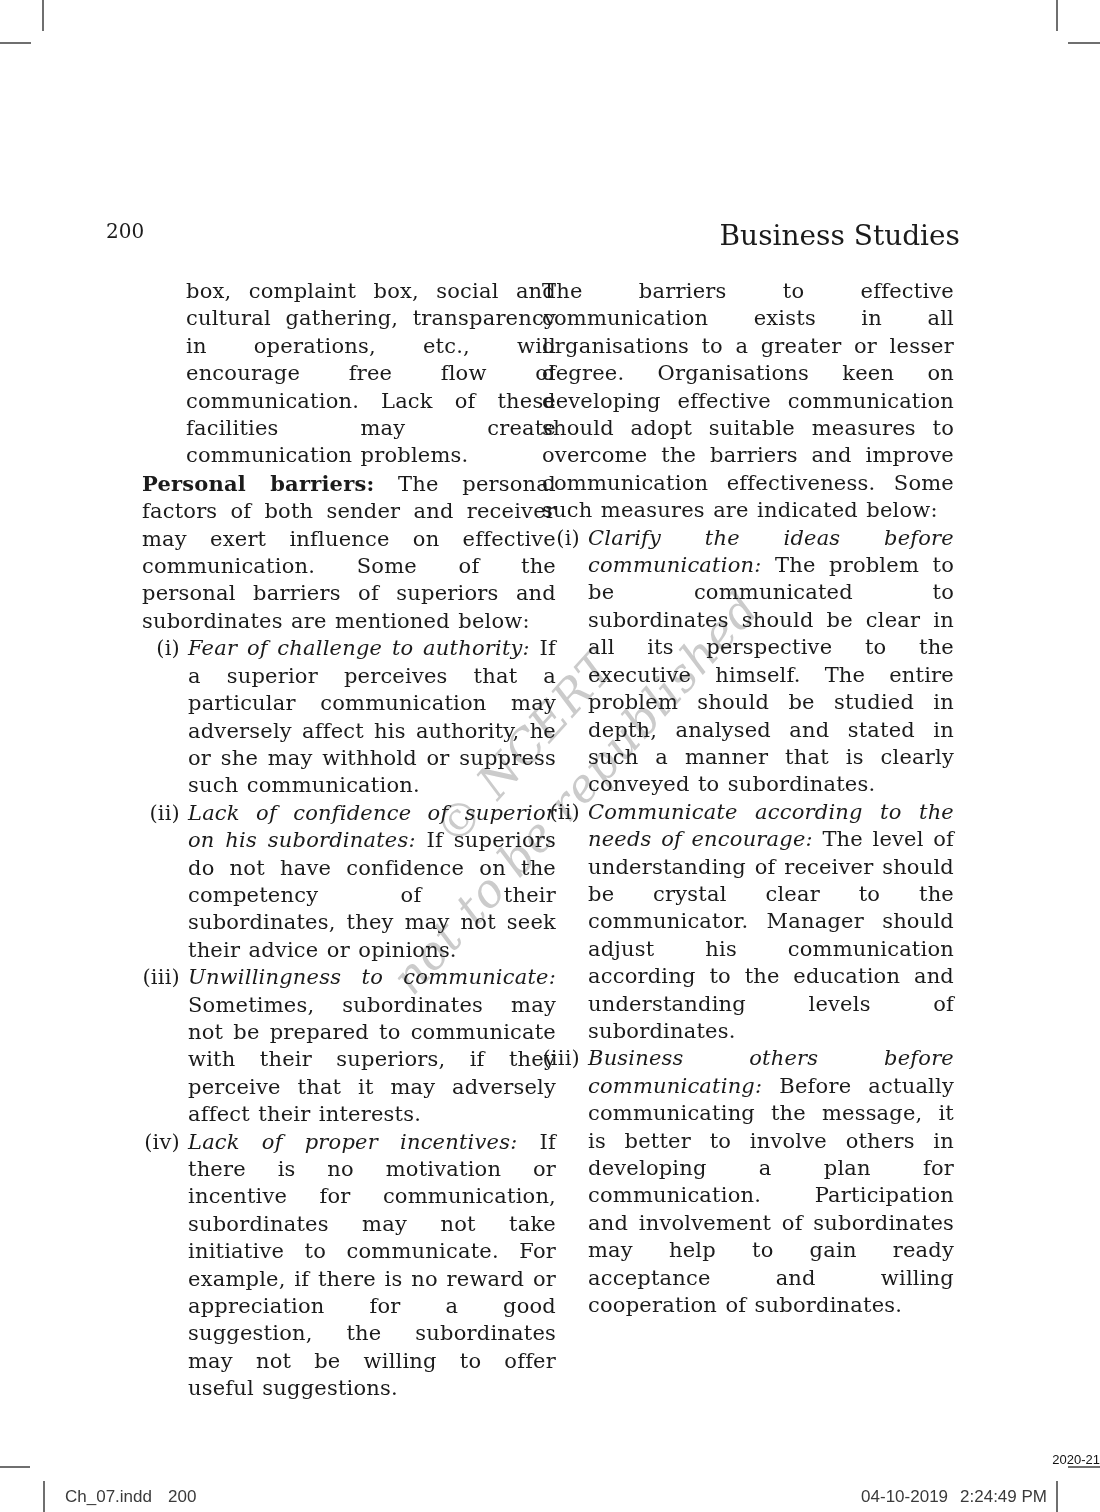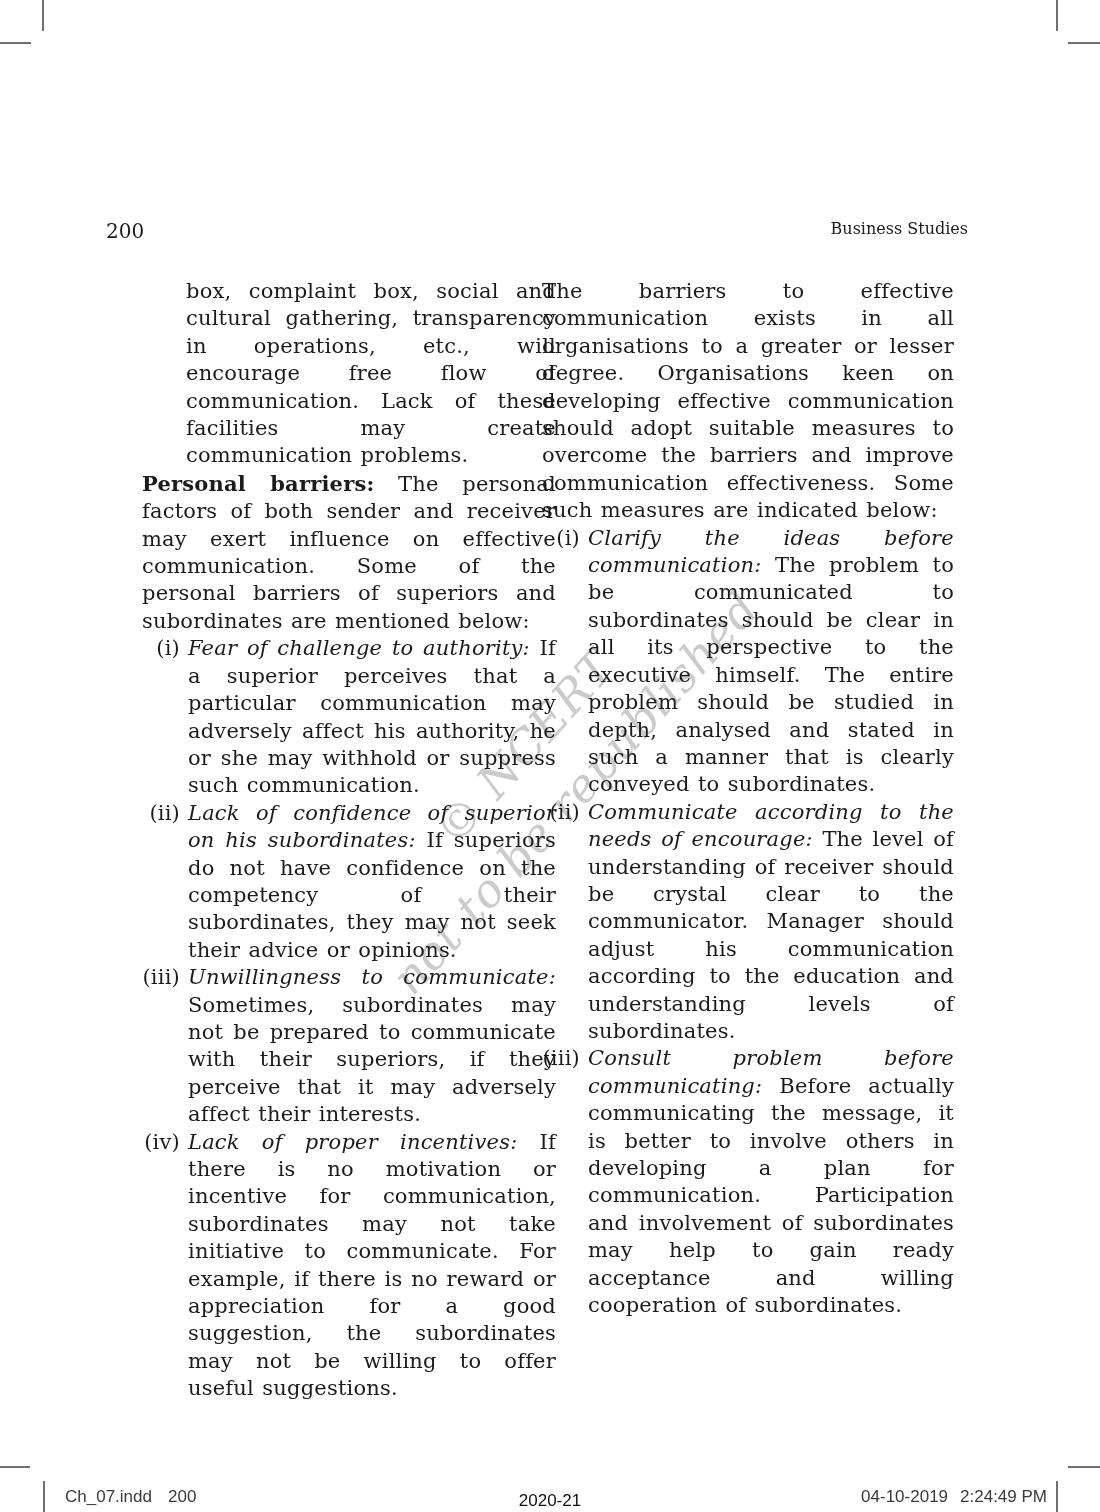--- a/index.html
+++ b/index.html
@@ -19,42 +19,42 @@
   .br-h{left:1068px;top:1466px;width:32px;height:2px;}
   
   .watermark{
     position:absolute;left:200px;top:700px;width:710px;height:150px;
     transform:rotate(-48deg);text-align:center;
     font-style:italic;font-size:46px;line-height:68px;letter-spacing:1px;
     color:#cbcbcb;z-index:0;user-select:none;
   }
   
   .pagenum{position:absolute;left:106px;top:219px;font-size:20px;z-index:1;}
-  .header-right{position:absolute;right:132px;top:219px;font-size:16px;z-index:1;}
+  .header-right{position:absolute;right:140px;top:219px;font-size:28px;z-index:1;}
   
   .col{
     position:absolute;top:278px;font-size:21px;line-height:27.4px;
     letter-spacing:0.2px;word-spacing:1.5px;z-index:1;
   }
   .col1{left:106px;width:414px;margin-left:36px;}
   .col2{left:542px;width:412px;}
   .col p{margin:0;text-align:justify;}
   .indented{margin-left:44px !important;}
   .bi{font-weight:bold;}
   .it{font-style:italic;}
   .list-item{position:relative;padding-left:46px;}
   .item-label{position:absolute;left:0;top:0;width:38px;text-align:right;}
   .col-heading{
     font-size:25px;font-weight:bold;line-height:29px;margin:1px 0 8px 0;
     letter-spacing:0.1px;word-spacing:1px;
   }
   
   .footer-year{
-    position:absolute;left:0;right:0;top:1452px;text-align:center;
-    font-family:"Liberation Sans","DejaVu Sans",sans-serif;font-size:17px;color:#111;z-index:1;margin-top:39px;
+    position:absolute;left:0;right:0;top:1452px;text-align:right;
+    font-family:"Liberation Sans","DejaVu Sans",sans-serif;font-size:13px;color:#111;z-index:1;
   }
   .print-line{
     position:absolute;top:1487px;left:0;width:1100px;
     font-family:"Liberation Sans","DejaVu Sans",sans-serif;font-size:17px;color:#3a3a3a;z-index:1;
   }
   .print-left{position:absolute;left:65px;top:0;}
   .print-left .gap{display:inline-block;width:16px;}
   .print-right{position:absolute;right:53px;top:0;margin-left:12px;}
   .print-right .gap{display:inline-block;width:12px;}
 </style>
@@ -108,21 +108,21 @@
     <div class="list-item">
       <span class="item-label">(i)</span>
       <p class="item-text"><span class="it">Clarify the ideas before communication:</span><span> The problem to be communicated to subordinates should be clear in all its perspective to the executive himself. The entire problem should be studied in depth, analysed and stated in such a manner that is clearly conveyed to subordinates.</span></p>
     </div>
     <div class="list-item">
       <span class="item-label">(ii)</span>
       <p class="item-text"><span class="it">Communicate according to the needs of encourage:</span><span> The level of understanding of receiver should be crystal clear to the communicator. Manager should adjust his communication according to the education and understanding levels of subordinates.</span></p>
     </div>
     <div class="list-item">
       <span class="item-label">(iii)</span>
-      <p class="item-text"><span class="it">Consult problem before communicating:</span><span> Before actually communicating the message, it is better to involve others in developing a plan for communication. Participation and involvement of subordinates may help to gain ready acceptance and willing cooperation of subordinates.</span></p>
+      <p class="item-text"><span class="it">Business others before communicating:</span><span> Before actually communicating the message, it is better to involve others in developing a plan for communication. Participation and involvement of subordinates may help to gain ready acceptance and willing cooperation of subordinates.</span></p>
     </div>
   </div>
 
   <div class="footer-year">2020-21</div>
 
   <div class="print-line">
     <span class="print-left"><span>Ch_07.indd</span><span class="gap"></span><span>200</span></span>
     <span class="print-right"><span>04-10-2019</span><span class="gap"></span><span>2:24:49 PM</span></span>
   </div>
 

